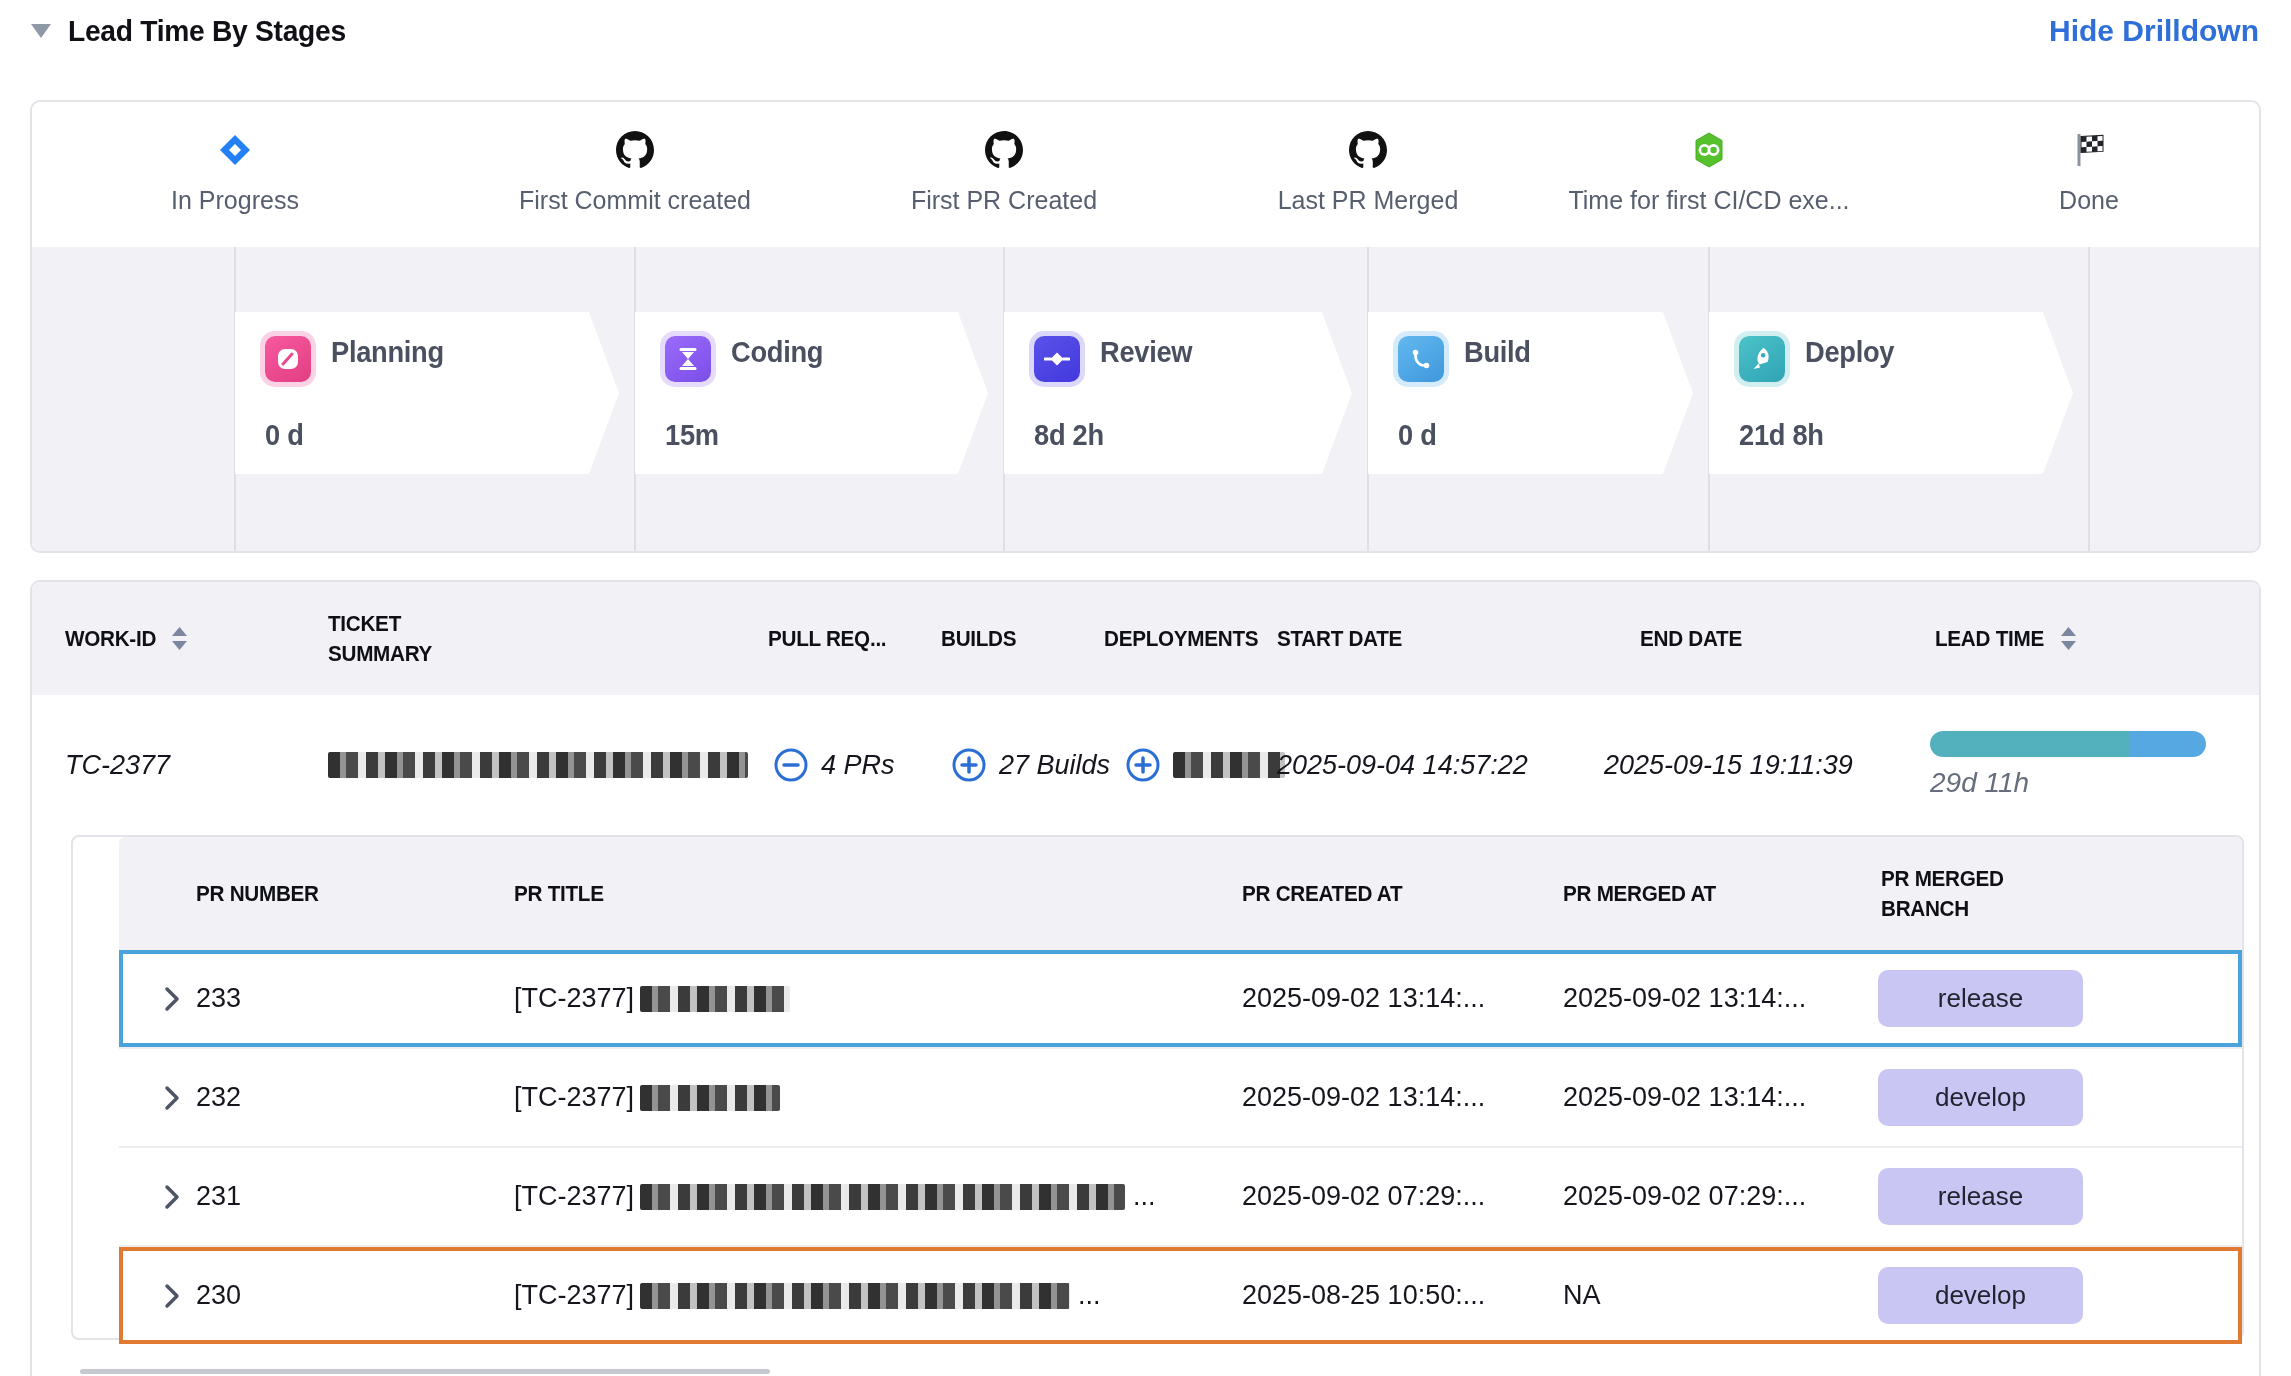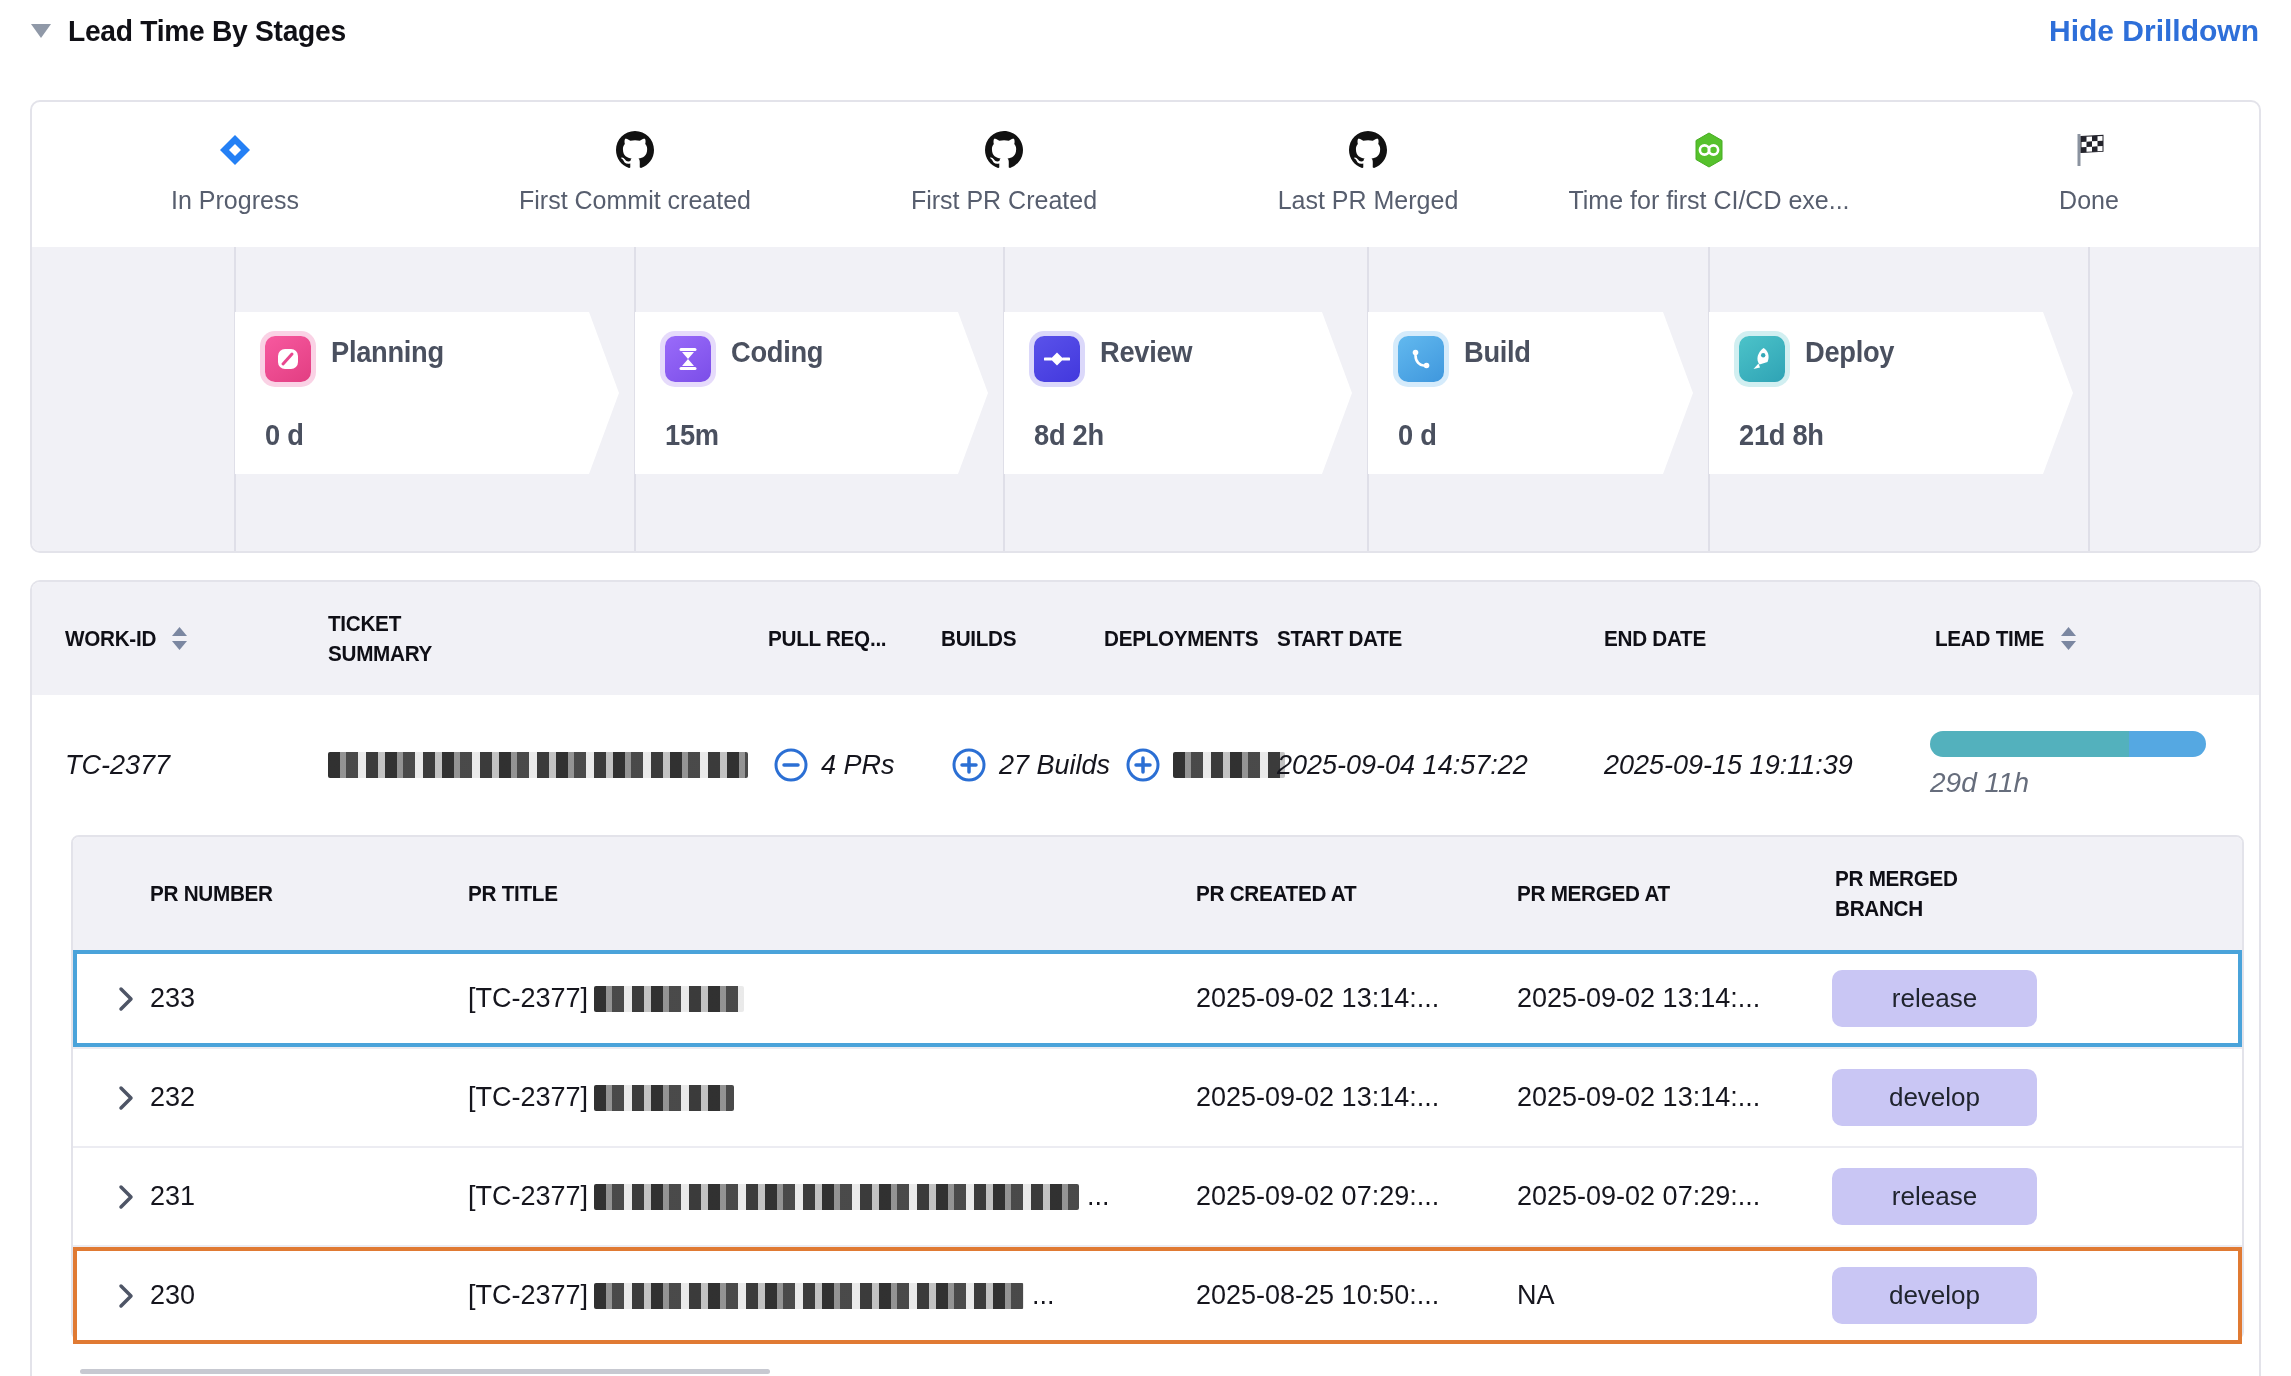--- a/index.html
+++ b/index.html
@@ -49,21 +49,21 @@
   .lead-bar{width:276px;height:26px;border-radius:13px;overflow:hidden;display:flex;}
   .lead-seg{height:100%;}
   .lead-text{font-size:28px;color:#666d7c;}
 
   .redact{display:inline-block;height:26px;border-radius:2px;vertical-align:middle;
     background:repeating-linear-gradient(90deg,#1f1f1f 0 12px,#8a8a8a 12px 18px,#3a3a3a 18px 30px,#e8e8e8 30px 38px,#2a2a2a 38px 50px,#bdbdbd 50px 57px);
     opacity:.92;}
 
   
   .pr-panel{position:absolute;left:39px;top:253px;width:2173px;height:505px;background:#fff;
-    border:2px solid var(--panel_border,#e3e3ea);border-radius:8px;box-sizing:border-box;}
+    border:2px solid var(--panel_border,#e3e3ea);border-radius:8px;box-sizing:border-box;padding-left:46px;}
   .pr-header{position:relative;height:113px;background:var(--area_bg,#f1f1f6);border-bottom:0;border-radius:6px 6px 0 0;}
   .pr-row{position:relative;height:97px;background:#fff;}
   .pr-row + .pr-row{border-top:2px solid #ececf2;}
   .pr-row.first{border-top:0;}
   .hl-blue{box-shadow:inset 0 0 0 4px var(--hl_blue,#4aa3da);}
   .hl-orange{box-shadow:inset 0 0 0 4px var(--hl_orange,#e07a33);}
   .pcell{position:absolute;top:0;bottom:0;display:flex;align-items:center;font-size:27px;color:#15151d;}
   .pcell.h{font-size:22px;font-weight:700;color:#0f0f16;}
   .branch-head{width:160px;line-height:1.35;}
   .badge{position:absolute;left:1759px;top:20px;width:205px;height:57px;border-radius:10px;
@@ -250,21 +250,21 @@
     </div>
     <div class="hcell" style="left:909px">
       <span class="cond">BUILDS</span>
     </div>
     <div class="hcell" style="left:1072px">
       <span class="cond">DEPLOYMENTS</span>
     </div>
     <div class="hcell" style="left:1245px">
       <span class="cond">START DATE</span>
     </div>
-    <div class="hcell" style="left:1572px">
+    <div class="hcell" style="left:1608px">
       <span class="cond">END DATE</span>
     </div>
     <div class="hcell" style="left:1903px">
       <span class="cond">LEAD TIME</span>
       <span class="sort-icon">
         <svg width="15" height="24" viewBox="0 0 15 24">
             <polygon points="7.5,0 15,9 0,9" fill="#7b87a1"></polygon>
             <polygon points="0,14 15,14 7.5,23" fill="#7b87a1"></polygon>
           </svg>
       </span>

